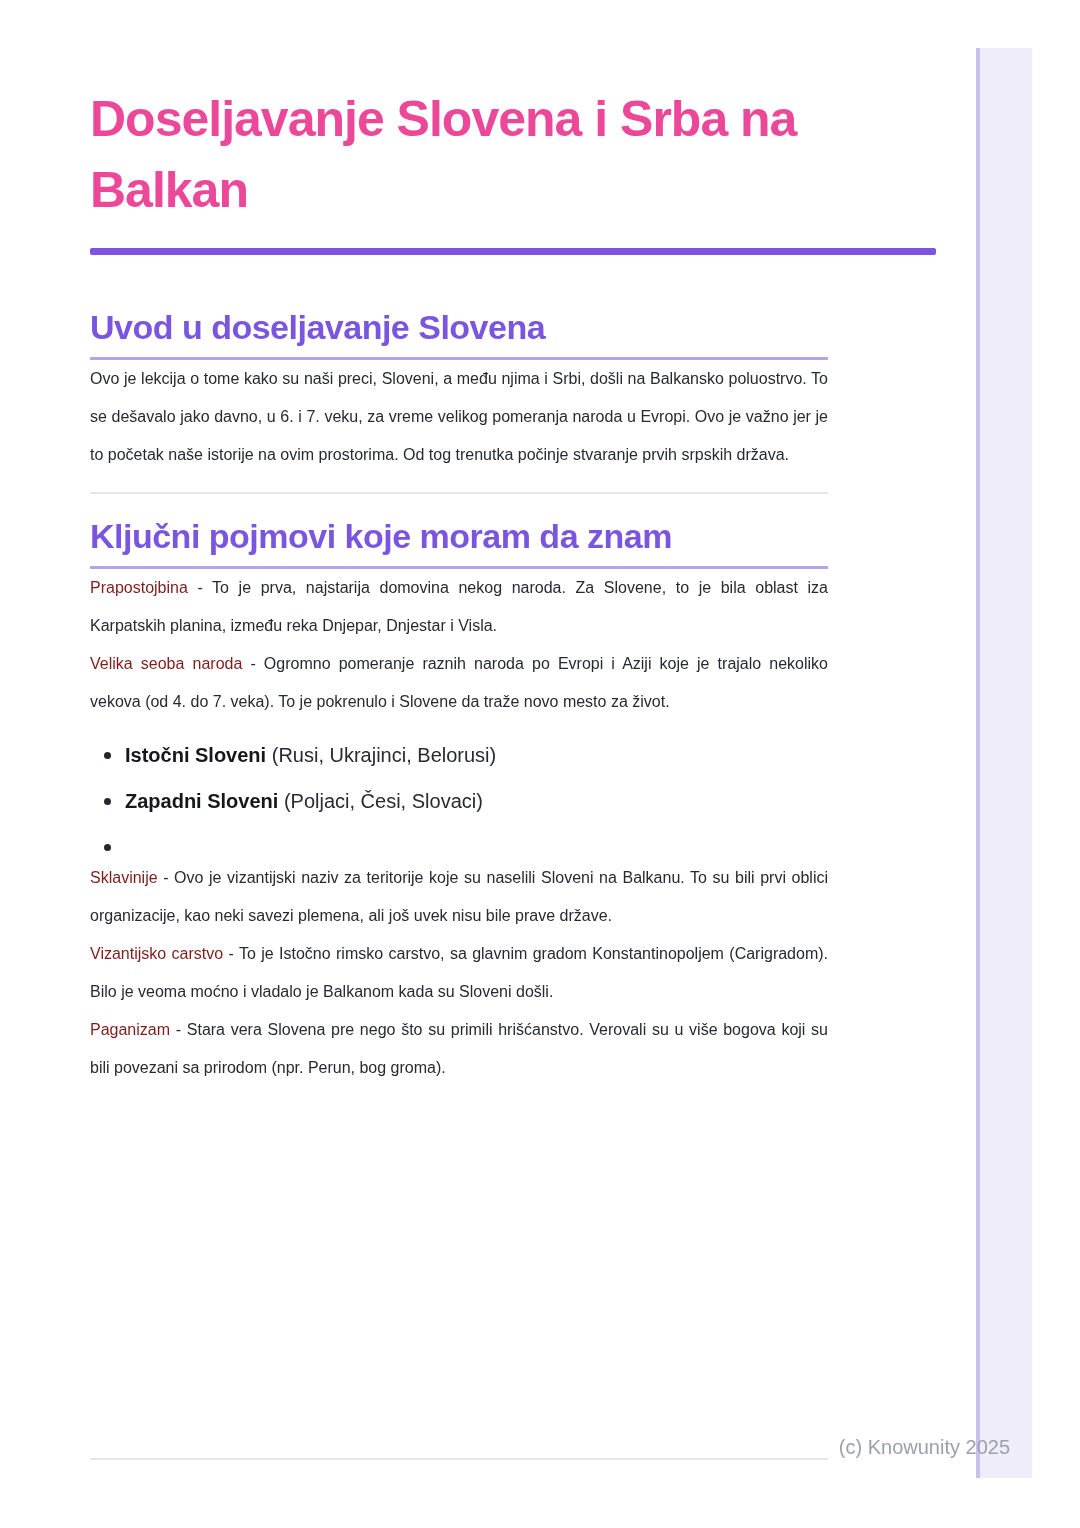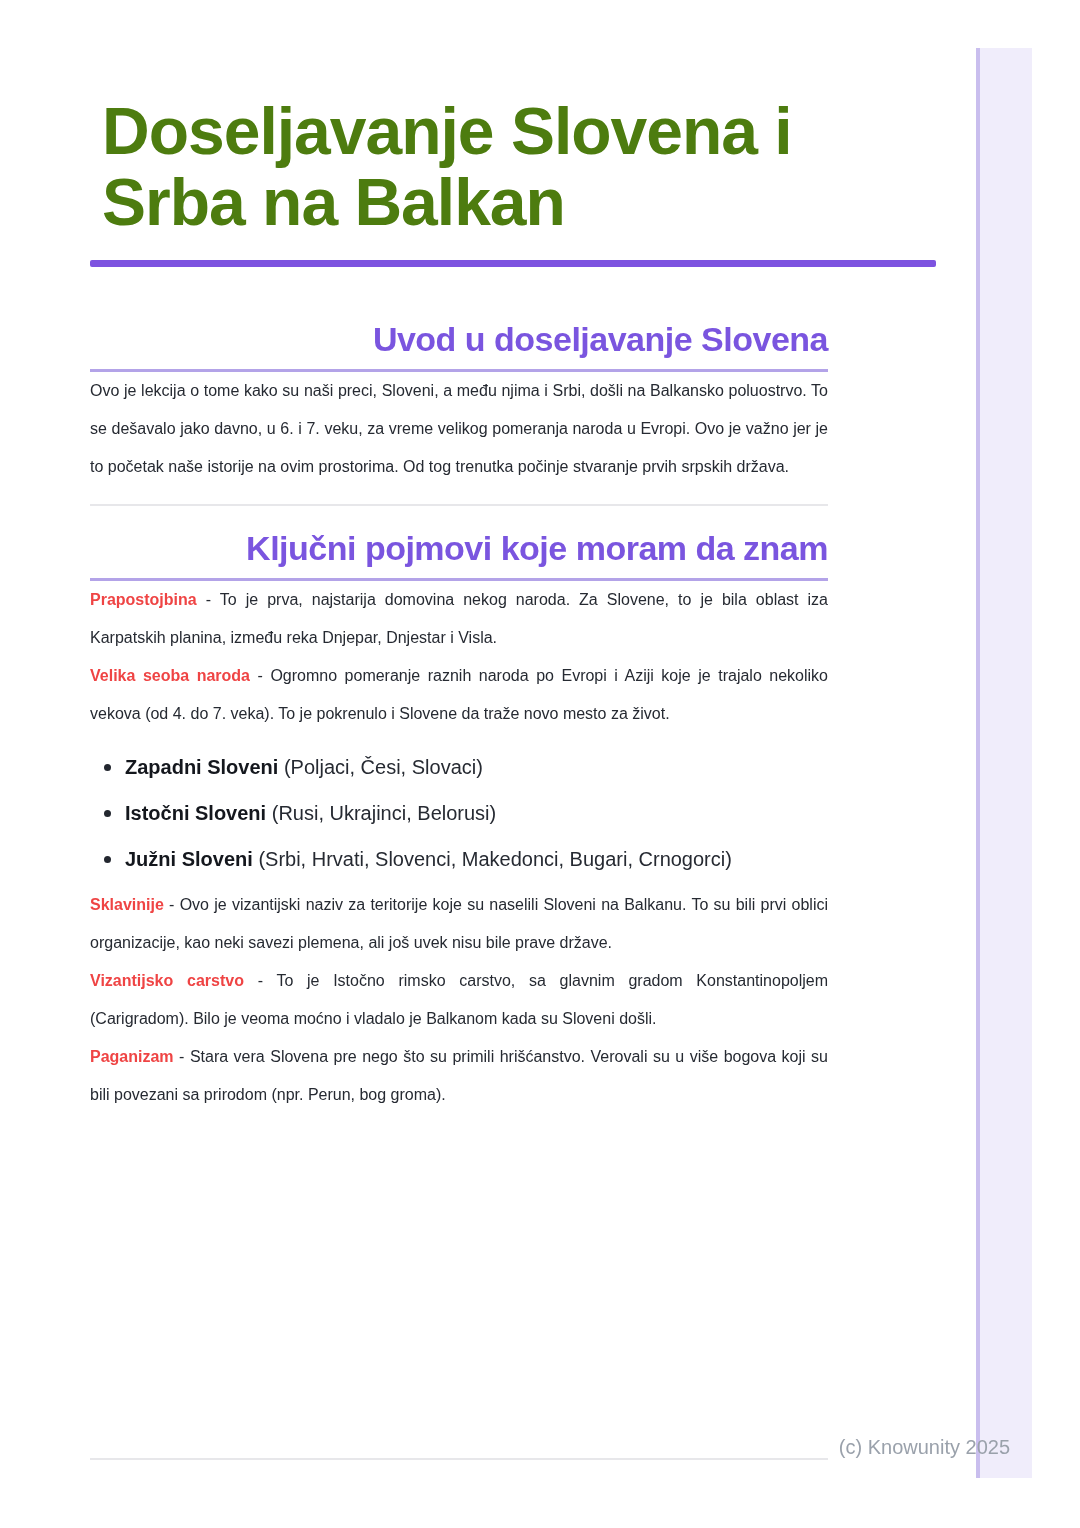--- a/index.html
+++ b/index.html
@@ -1,31 +1,31 @@
 <!DOCTYPE html>
 <html><head>
 <meta charset="utf-8">
 <style>
   html,body{margin:0;padding:0;background:#ffffff;}
   .page{position:relative;width:1080px;height:1528px;background:#ffffff;overflow:hidden;
         font-family:"Liberation Sans", sans-serif;}
   .side-stripe{position:absolute;left:976px;top:48px;width:52px;height:1430px;
         background:#f0edfb;border-left:4px solid #c9beee;z-index:1;}
   .content{position:absolute;left:90px;top:0;width:846px;padding-top:84px;z-index:2;}
-  h1{margin:12px;width:846px;font-size:66px;line-height:71px;font-weight:700;
-     letter-spacing:-1px;color:#4d7c0f;}
+  h1{margin:0;width:846px;font-size:50px;line-height:71px;font-weight:700;
+     letter-spacing:-1px;color:#ec4899;}
   .title-rule{width:846px;height:7px;background:#7d53e0;border-radius:2px;margin-top:22px;}
   h2{margin:0;width:738px;font-size:34px;line-height:44px;font-weight:700;
-     letter-spacing:-0.5px;color:#7a55df;text-align:right;}
+     letter-spacing:-0.5px;color:#7a55df;}
   .h2-m1{margin-top:50px;}
   .h2-m2{margin-top:20px;}
   .h2-rule{width:738px;height:3px;background:#b3a3e8;margin-top:8px;}
   p.body{width:738px;margin:0;text-align:justify;font-size:16px;line-height:38px;
      color:#262a32;}
-  p.body strong{font-weight:700;color:#ef4444;}
+  p.body strong{font-weight:400;color:#7f1d1d;}
   .m-intro{margin-top:22px;}
   .m-term1{margin-top:28px;}
   .m-16{margin-top:16px;}
   .m-15{margin-top:15px;}
   .m-14{margin-top:14px;}
   .divider{width:738px;height:2px;background:#e7e7ea;margin-top:18px;}
   .bullet-list{margin-top:15px;width:738px;}
   .bullet-row{display:flex;align-items:flex-start;margin-bottom:8px;}
   .dot{flex:0 0 auto;width:7px;height:7px;border-radius:50%;background:#23272f;
        margin:16px 0 0 14px;}
@@ -61,29 +61,28 @@
       <div class="h2-rule"></div>
 
       <p class="body m-term1"><strong>Prapostojbina</strong> <span>- To je prva, najstarija domovina nekog naroda. Za Slovene, to je bila oblast iza Karpatskih planina, između reka Dnjepar, Dnjestar i Visla.</span></p>
 
       <p class="body m-16"><strong>Velika seoba naroda</strong> <span>- Ogromno pomeranje raznih naroda po Evropi i Aziji koje je trajalo nekoliko vekova (od 4. do 7. veka). To je pokrenulo i Slovene da traže novo mesto za život.</span></p>
 
 
       <div class="bullet-list">
         <div class="bullet-row">
           <span class="dot"></span>
+          <p><strong>Istočni Sloveni</strong> <span>(Rusi, Ukrajinci, Belorusi)</span></p>
+        </div>
+        <div class="bullet-row">
+          <span class="dot"></span>
           <p><strong>Zapadni Sloveni</strong> <span>(Poljaci, Česi, Slovaci)</span></p>
         </div>
         <div class="bullet-row">
           <span class="dot"></span>
-          <p><strong>Istočni Sloveni</strong> <span>(Rusi, Ukrajinci, Belorusi)</span></p>
-        </div>
-        <div class="bullet-row">
-          <span class="dot"></span>
-          <p><strong>Južni Sloveni</strong> <span>(Srbi, Hrvati, Slovenci, Makedonci, Bugari, Crnogorci)</span></p>
         </div>
       </div>
 
       <p class="body m-14"><strong>Sklavinije</strong> <span>- Ovo je vizantijski naziv za teritorije koje su naselili Sloveni na Balkanu. To su bili prvi oblici organizacije, kao neki savezi plemena, ali još uvek nisu bile prave države.</span></p>
 
       <p class="body m-16"><strong>Vizantijsko carstvo</strong> <span>- To je Istočno rimsko carstvo, sa glavnim gradom Konstantinopoljem (Carigradom). Bilo je veoma moćno i vladalo je Balkanom kada su Sloveni došli.</span></p>
 
       <p class="body m-14"><strong>Paganizam</strong> <span>- Stara vera Slovena pre nego što su primili hrišćanstvo. Verovali su u više bogova koji su bili povezani sa prirodom (npr. Perun, bog groma).</span></p>
 
     </section>

